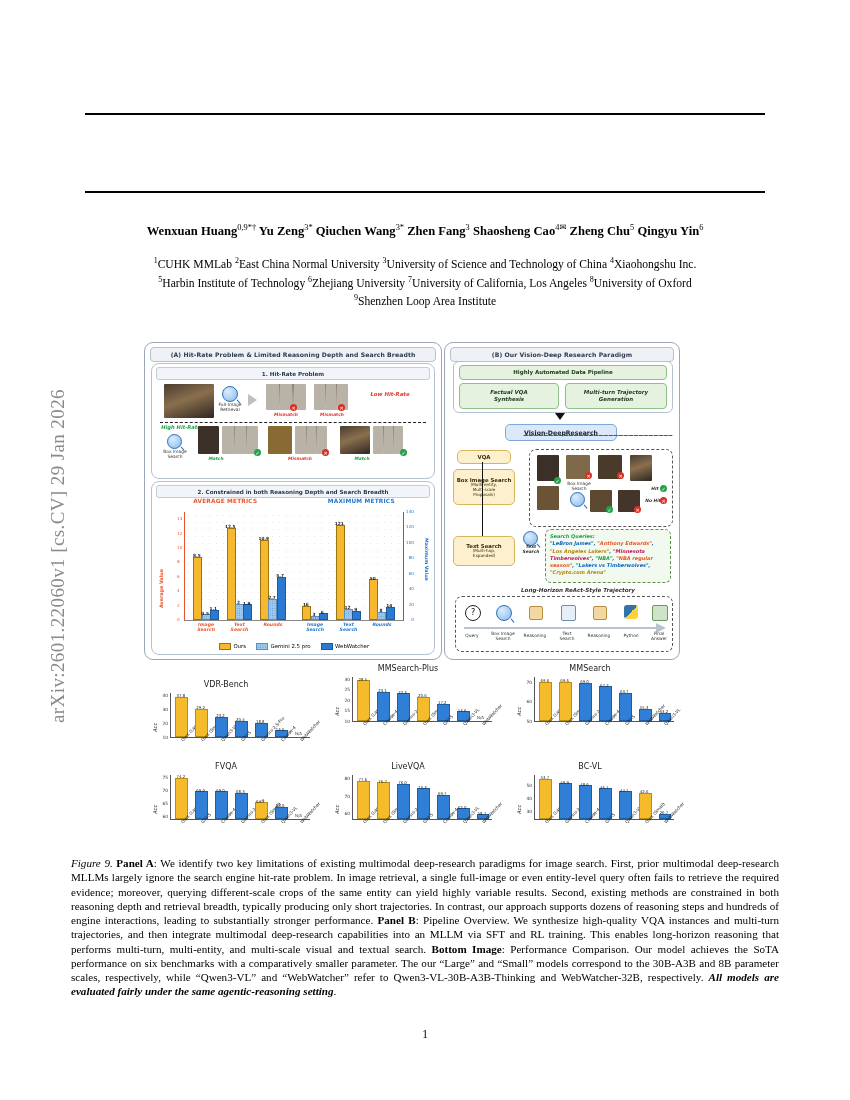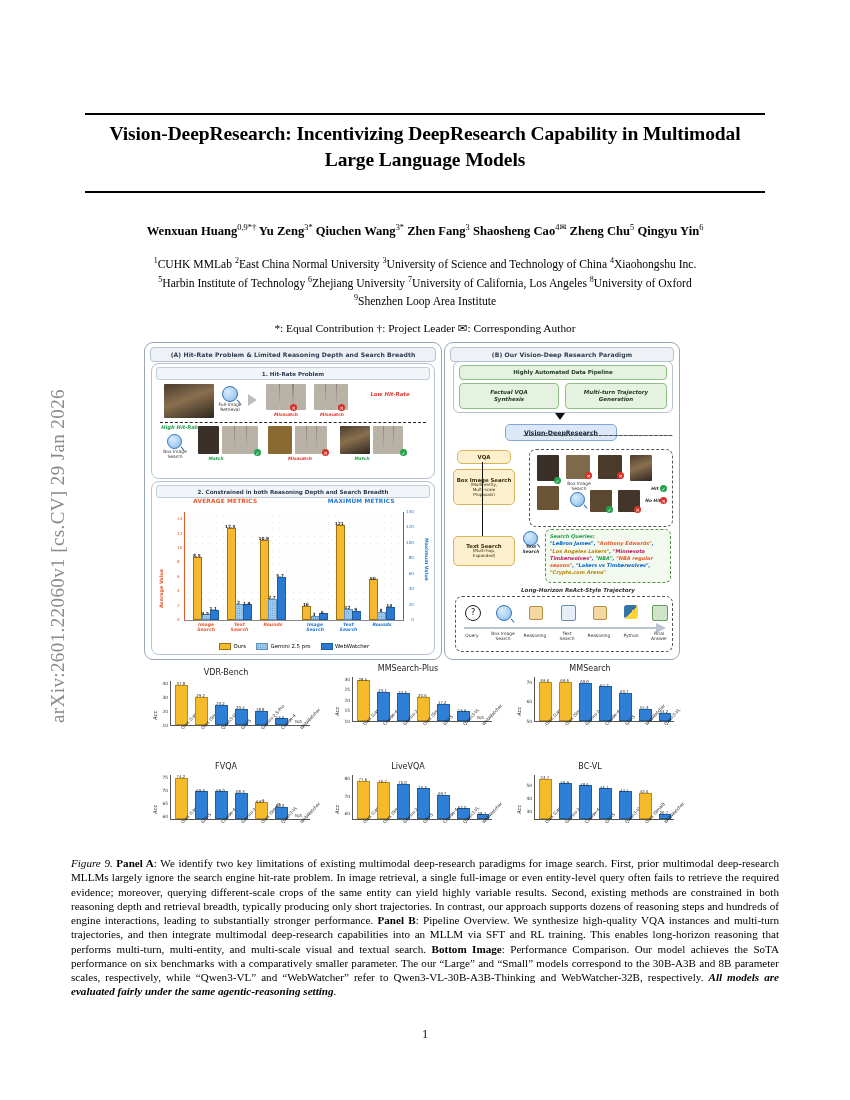--- a/index.html
+++ b/index.html
@@ -212,32 +212,30 @@
              text-align:center; font-size:11.5px; }
 </style>
 </head>
 <body>
 
 <div class="page">
 
   <div class="arxiv-stamp">arXiv:2601.22060v1  [cs.CV]  29 Jan 2026</div>
 
   <div class="rule rule-top"></div>
-  <div class="title">Vision-DeepResearch: Incentivizing DeepResearch Capability in Multimodal Large Language Models</div>
   <div class="rule rule-bot"></div>
 
   <div class="authors">
     <div>Wenxuan Huang<sup>0,9*†</sup>  Yu Zeng<sup>3*</sup>  Qiuchen Wang<sup>3*</sup>  Zhen Fang<sup>3</sup>  Shaosheng Cao<sup>4✉</sup>  Zheng Chu<sup>5</sup>  Qingyu Yin<sup>6</sup></div>
   </div>
   <div class="affils">
     <div><sup>1</sup>CUHK MMLab   <sup>2</sup>East China Normal University   <sup>3</sup>University of Science and Technology of China   <sup>4</sup>Xiaohongshu Inc.</div>
     <div><sup>5</sup>Harbin Institute of Technology   <sup>6</sup>Zhejiang University   <sup>7</sup>University of California, Los Angeles   <sup>8</sup>University of Oxford</div>
     <div><sup>9</sup>Shenzhen Loop Area Institute</div>
   </div>
-  <div class="contrib">*: Equal Contribution    †: Project Leader    ✉: Corresponding Author</div>
 
   <div class="figure">
 
     <div class="panelA">
       <div class="panel-head">(A) Hit-Rate Problem &amp; Limited Reasoning Depth and Search Breadth</div>
 
       <div class="sub-box" id="sub1">
         <div class="sub-head">1. Hit-Rate Problem</div>
         <div class="hr-area">
 
@@ -429,21 +427,21 @@
         <div class="tinytext" style="left:98px;top:34px;width:26px;">Text<br>Search</div>
         <div class="tinytext" style="left:128px;top:36px;width:30px;">Reasoning</div>
         <div class="tinytext" style="left:162px;top:36px;width:26px;">Python</div>
         <div class="tinytext" style="left:190px;top:34px;width:26px;">Final<br>Answer</div>
       </div>
 
       <div class="dashbox" style="position:absolute;left:78px;top:92px;width:150px;height:0;border-top:1px dashed #555;border-left:none;border-right:none;border-bottom:none;"></div>
     </div>
 
     <div class="charts">
-      <div class="mini" id="m-vdr" style="left:10px;  top:4px;">
+      <div class="mini" id="m-vdr" style="left:10px;  top:16px;">
           <div class="mini-title">VDR-Bench</div>
           <div class="mini-plot">
             <div class="mtick" style="width: 14px; left: -17px; bottom: -2.5px;">10</div>
             <div class="mtick" style="width: 14px; left: -17px; bottom: 11.25px;">20</div>
             <div class="mtick" style="width: 14px; left: -17px; bottom: 25px;">30</div>
             <div class="mtick" style="width: 14px; left: -17px; bottom: 38.75px;">40</div>
             <div class="mbar y" style="left: 4.36857px; width: 10.9214px; height: 38.225px;"></div>
             <div class="mval" style="left: -1.17071px; width: 22px; bottom: 38.725px;">37.8</div>
             <div class="mxlab" style="left: 9.28321px; top: 46px;">Ours (Large)</div>
             <div class="mbar y" style="left: 24.2257px; width: 10.9214px; height: 26.4px;"></div>

